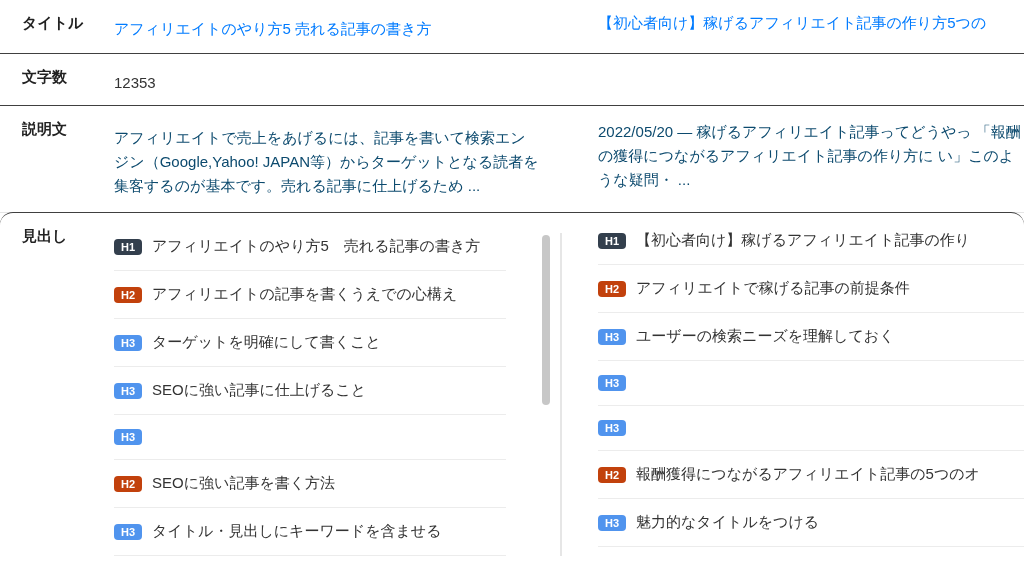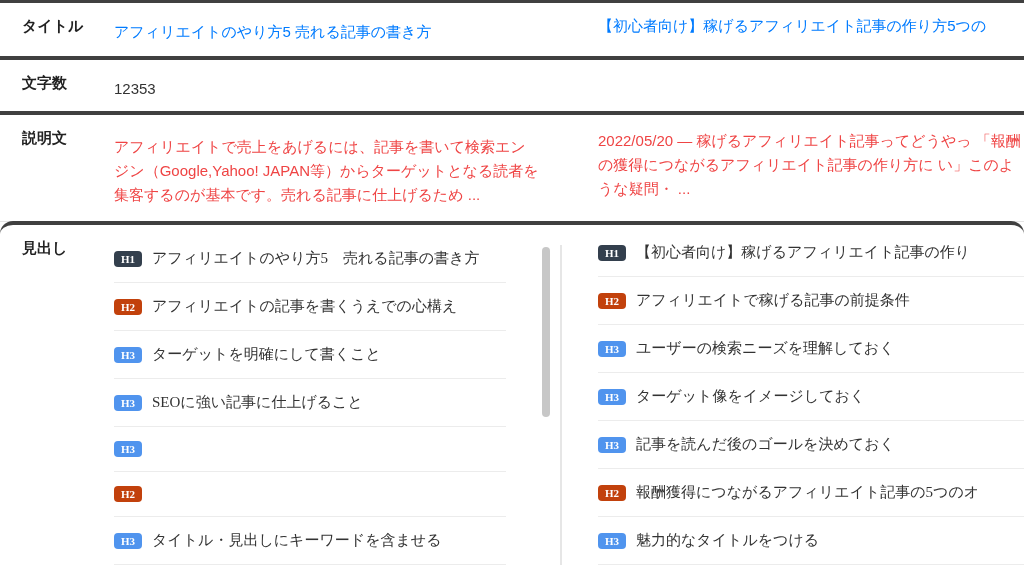--- a/index.html
+++ b/index.html
@@ -7,21 +7,21 @@
       font-family: -apple-system, BlinkMacSystemFont, "Segoe UI", "Hiragino Sans", "Hiragino Kaku Gothic ProN", Meiryo, sans-serif;
       font-size: 15px;
       color: #333;
       background: #fff;
       width: 1024px;
       overflow: hidden;
     }
     .table { display: flex; flex-direction: column; }
     .row {
       display: flex;
-      border-top: 4px solid #404040;
+      border-top: 1px solid #404040;
       border-bottom: 1px solid #e5e5e5;
       padding: 14px 0;
       margin-top: -1px;
     }
     .row-label {
       width: 100px;
       padding-left: 22px;
       font-weight: 700;
       flex-shrink: 0;
       color: #222;
@@ -42,26 +42,25 @@
     .link {
       color: #007bff;
       text-decoration: none;
       white-space: nowrap;
       overflow: hidden;
       text-overflow: ellipsis;
       display: block;
     }
     .desc {
       line-height: 1.6;
-      color: #ef4444;
+      color: #0c4a6e;
     }
     .row-headings { border-bottom: 0; padding-bottom: 0; border-radius: 13px; }
     .headings-container {
       max-height: 340px;
-      font-family: Liberation Serif, serif;
     }
     .col1-headings {
       position: relative;
       overflow: hidden;
       border-right: 2px solid #e6e6e6;
     }
     .col1-headings::after { content: ''; position: absolute; right: 10px; top: 2px; width: 8px; height: 170px; background: #c7c7c7; border-radius: 4px; }
     .col1-headings .headings-list { padding-right: 32px; }
     .heading-item {
       display: flex;
@@ -137,20 +136,21 @@
           </div>
           <div class="heading-item">
             <span class="badge badge-h3">H3</span>
             <span class="heading-text">SEOに強い記事に仕上げること</span>
           </div>
           <div class="heading-item">
             <span class="badge badge-h3">H3</span>
           </div>
           <div class="heading-item">
             <span class="badge badge-h2">H2</span>
+            <span class="heading-text">SEOに強い記事を書く方法</span>
           </div>
           <div class="heading-item">
             <span class="badge badge-h3">H3</span>
             <span class="heading-text">タイトル・見出しにキーワードを含ませる</span>
           </div>
         </div>
     </div>
     <div class="col2 headings-container">
       <div class="headings-list" id="headings-col2">
           <div class="heading-item">
@@ -160,25 +160,23 @@
           <div class="heading-item">
             <span class="badge badge-h2">H2</span>
             <span class="heading-text">アフィリエイトで稼げる記事の前提条件</span>
           </div>
           <div class="heading-item">
             <span class="badge badge-h3">H3</span>
             <span class="heading-text">ユーザーの検索ニーズを理解しておく</span>
           </div>
           <div class="heading-item">
             <span class="badge badge-h3">H3</span>
-            <span class="heading-text">ターゲット像をイメージしておく</span>
           </div>
           <div class="heading-item">
             <span class="badge badge-h3">H3</span>
-            <span class="heading-text">記事を読んだ後のゴールを決めておく</span>
           </div>
           <div class="heading-item">
             <span class="badge badge-h2">H2</span>
             <span class="heading-text">報酬獲得につながるアフィリエイト記事の5つのオ</span>
           </div>
           <div class="heading-item">
             <span class="badge badge-h3">H3</span>
             <span class="heading-text">魅力的なタイトルをつける</span>
           </div>
         </div>

